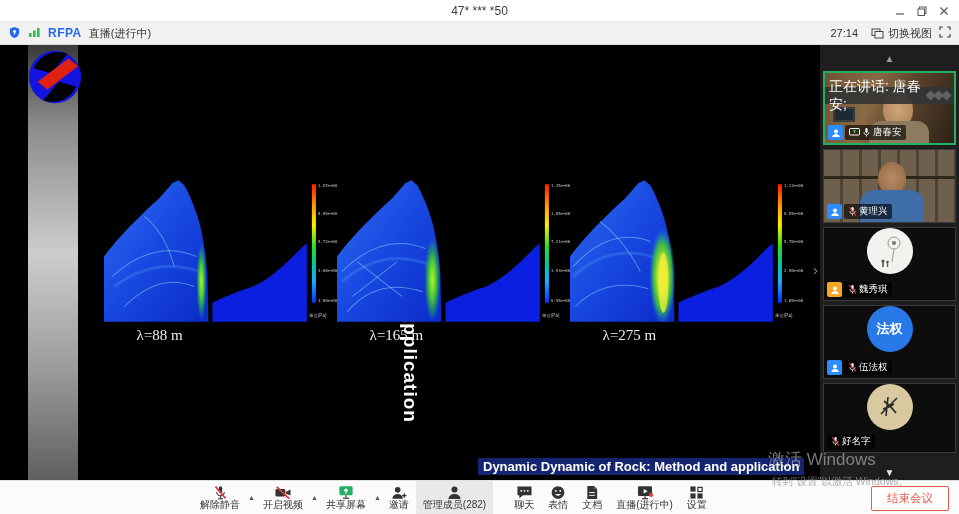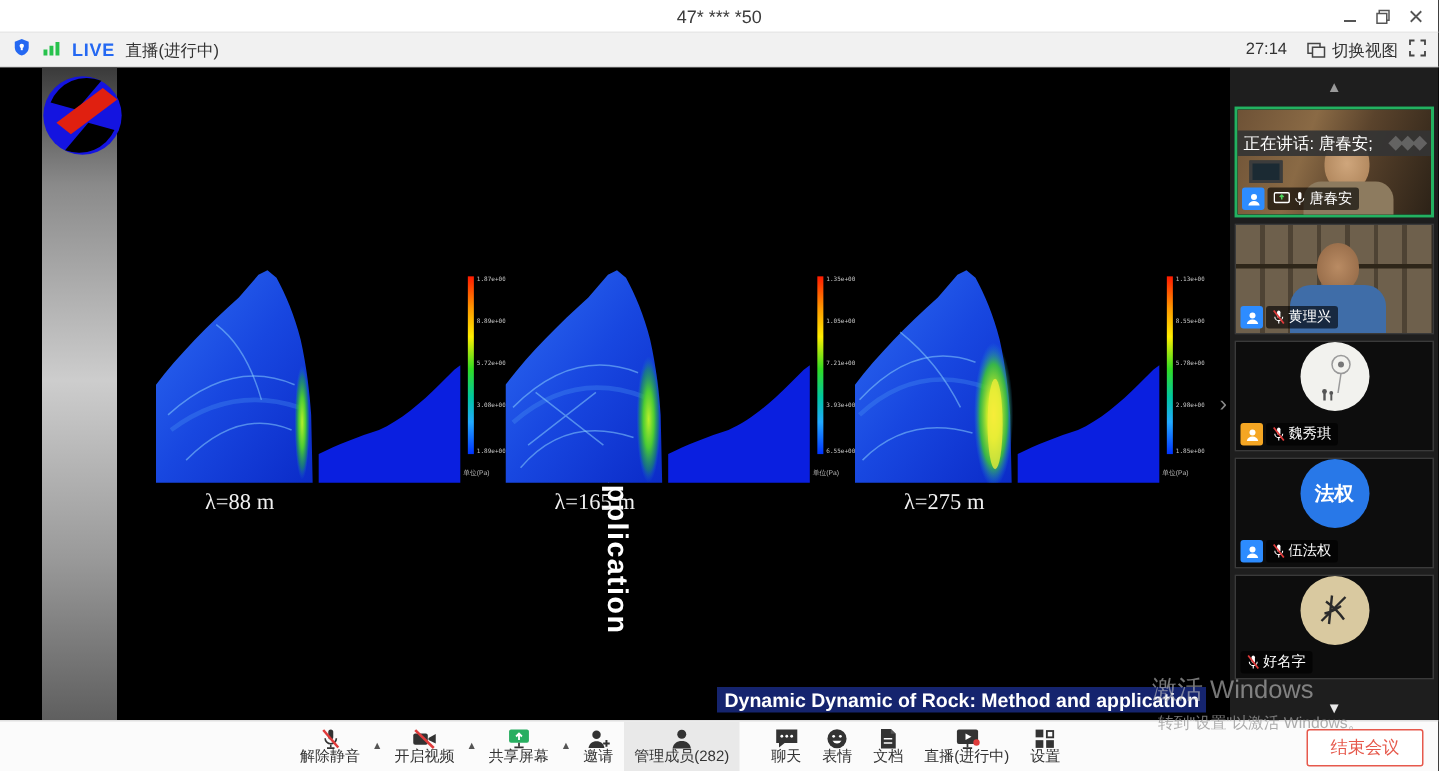--- a/index.html
+++ b/index.html
@@ -53,21 +53,21 @@
   .next-chevron { position:absolute; right:2px; top:216px; color:#8a8a8a; font-size:15px; cursor:pointer; }
 
   
   .sidebar { width:139px; background:#1e1e1e; display:flex; flex-direction:column; position:relative; }
   .collapse-up { height:26px; display:flex; align-items:center; justify-content:center;
     color:#9a9a9a; font-size:10px; cursor:pointer; }
   .tile { height:74px; margin:0 3px 4px 3px; background:#0d0d0d; border:1px solid #3a3a3a;
     position:relative; overflow:hidden; cursor:pointer; }
   .tile.active { border:2px solid #23b161; }
   .speaking-banner { position:absolute; left:0; right:0; top:14px; height:17px;
-    background:rgba(52,52,52,.92); color:#fff; font-size:11px; display:flex;
+    background:rgba(52,52,52,.92); color:#fff; font-size:14px; display:flex;
     align-items:center; padding:0 4px; z-index:3; gap:3px; }
   .banner-diamonds { margin-left:auto; display:flex; gap:1px; opacity:.55; }
   .banner-diamonds i { width:7px; height:7px; background:#8a8a8a; transform:rotate(45deg); display:block; }
   .photo { position:absolute; inset:0; }
   .photo1 { background:linear-gradient(110deg,#6e5236 0%,#8a6a45 35%,#5a432c 60%,#2c2217 100%); }
   .photo1 .screen { position:absolute; left:8px; top:34px; width:22px; height:15px;
     background:#1b2a33; border:2px solid #3c3c3c; }
   .photo1 .head { position:absolute; left:58px; top:18px; width:30px; height:36px;
     border-radius:50% 50% 45% 45%; background:radial-gradient(#cfa67c,#a97f55); }
   .photo1 .body { position:absolute; left:44px; top:48px; width:60px; height:30px;
@@ -177,21 +177,21 @@
           <rect x="6.3" y="6.5" width="1.4" height="2.6" fill="#fff"></rect>
         </svg>
     </span>
     <span>
       <svg width="13" height="12" viewBox="0 0 13 12">
           <rect x="1" y="7" width="2.6" height="4" fill="#27c24c"></rect>
           <rect x="5" y="4.5" width="2.6" height="6.5" fill="#27c24c"></rect>
           <rect x="9" y="2" width="2.6" height="9" fill="#27c24c"></rect>
         </svg>
     </span>
-    <span class="live-word">LIVE</span>
+    <span class="live-word">RFPA</span>
     <span class="live-status">直播(进行中)</span>
   </div>
   <div class="right">
     <span class="duration">27:14</span>
     <span class="switch-view">
       <svg width="13" height="11" viewBox="0 0 13 11">
           <rect x="1" y="1" width="8" height="6.5" fill="none" stroke="#444"></rect>
           <rect x="4" y="3.5" width="8" height="6.5" fill="#f1f1f1" stroke="#444"></rect>
         </svg>
       <span>切换视图</span>

